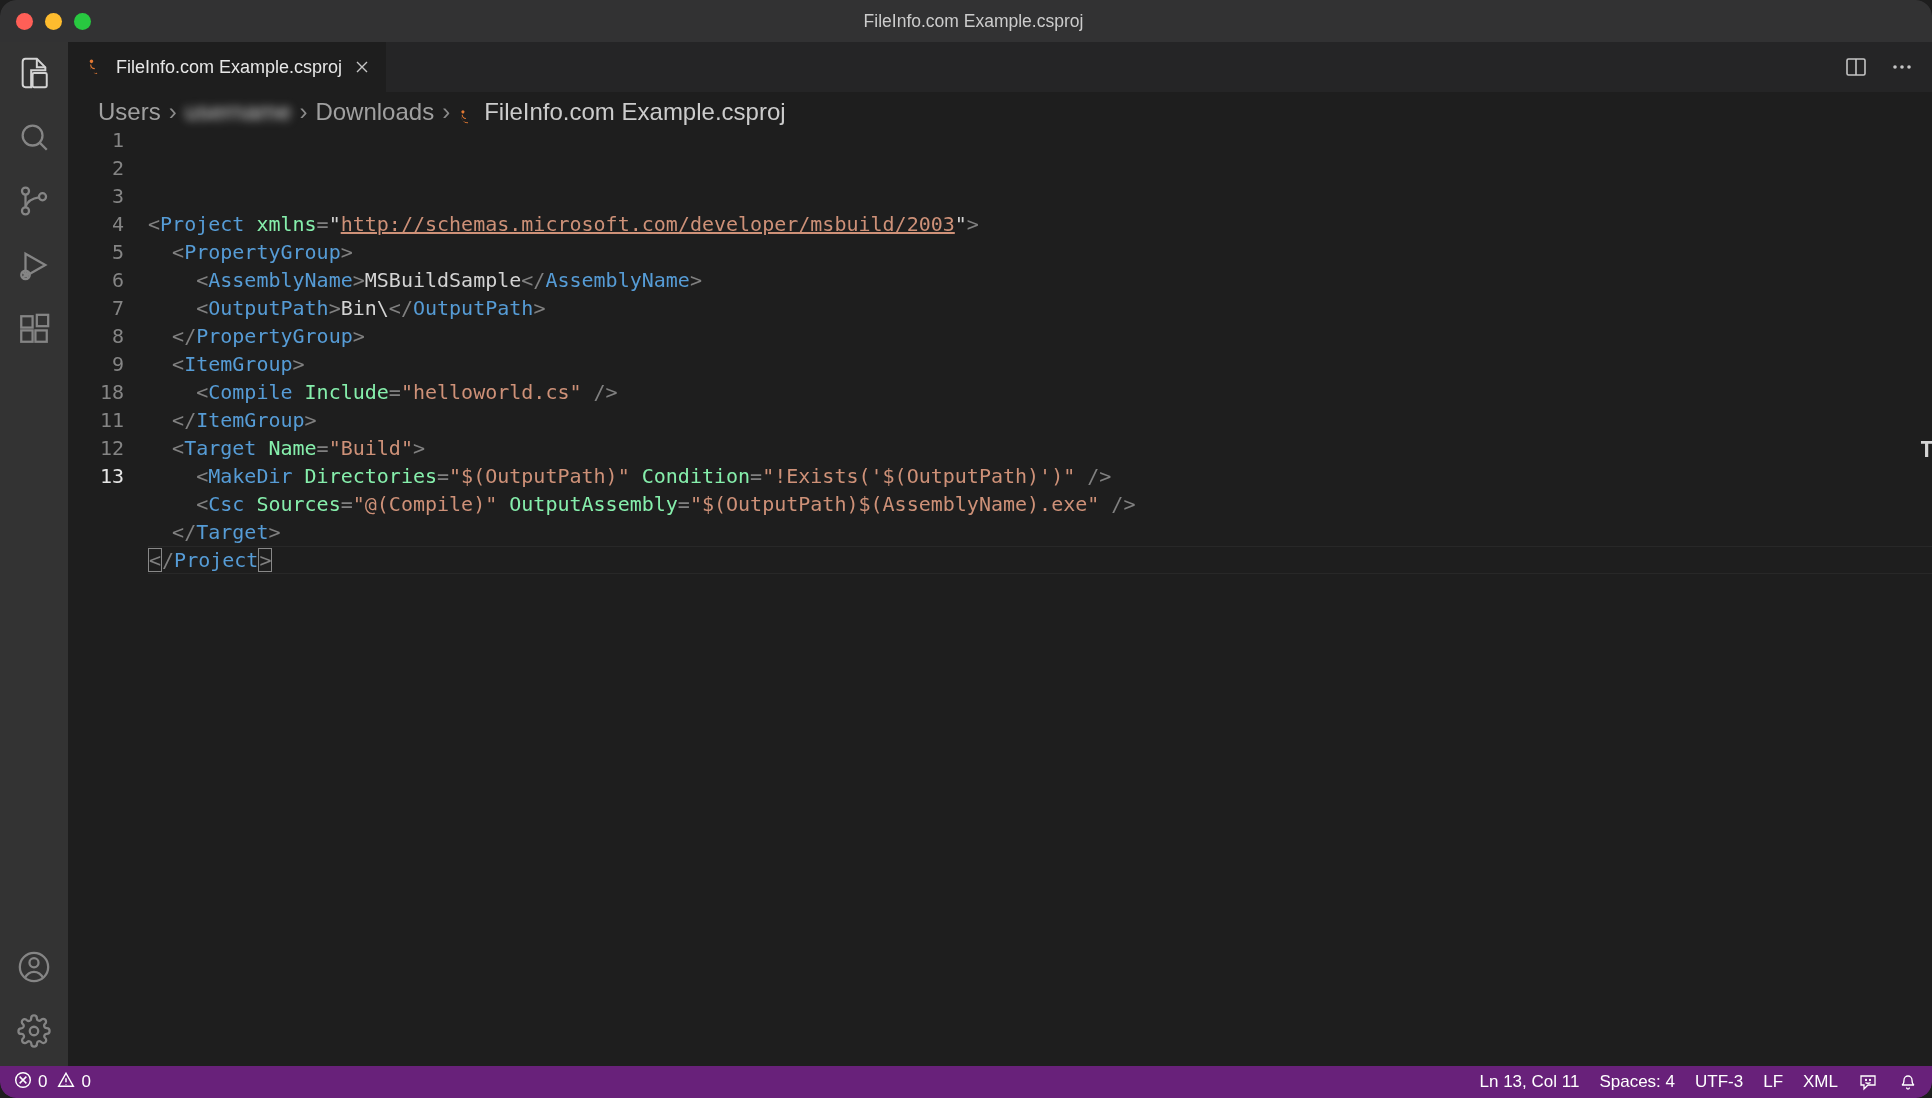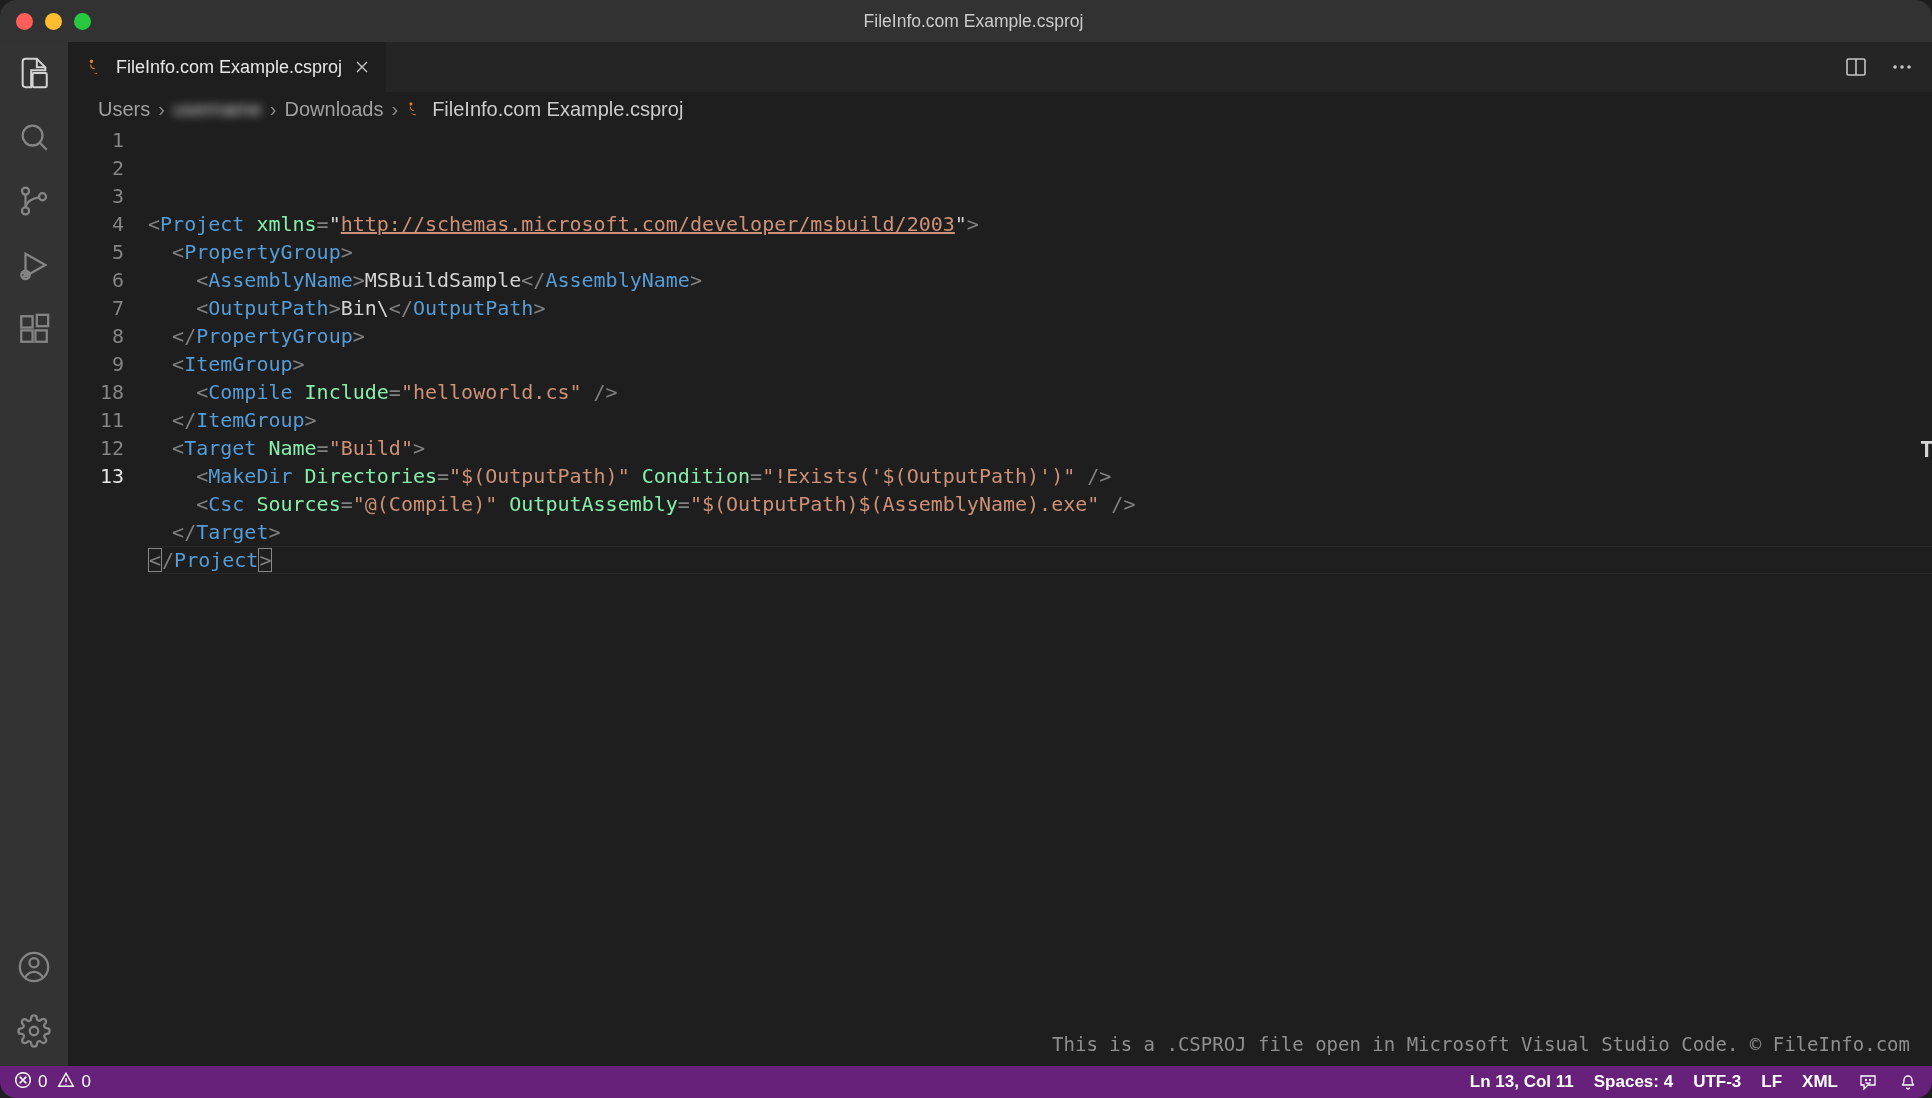--- a/index.html
+++ b/index.html
@@ -59,23 +59,23 @@
   border-right:1px solid #252526;
   cursor:pointer;
 }
 .tab-icon { color:#e37933; display:flex; align-items:center;}
 .tab-icon svg { width:20px; height:20px; }
 .tab-close { color:#c5c5c5; width:20px; height:20px; display:flex; align-items:center; justify-content:center; border-radius:4px;}
 .tabs-right { margin-left:auto; display:flex; align-items:center; gap:22px; padding-right:18px; color:#c5c5c5;}
 .tabs-right .icon-btn { width:24px; height:24px; cursor:pointer; display:flex; align-items:center; justify-content:center;}
 
 .breadcrumbs {
-  height:34px; display:flex; align-items:center;
+  height:34px; display:flex; align-items:flex-end;
   padding:0 26px 0 30px; gap:8px;
-  color:#a0a0a0; font-size:20px;
+  color:#a0a0a0; font-size:24px;
   flex-shrink:0;
 }
 .bc-sep { color:#8a8a8a; }
 .bc-item { cursor:pointer; }
 .bc-blur {
   filter: blur(4px);
   color:#cccccc;
 }
 .bc-file-icon { color:#e37933; display:flex; align-items:center;}
 .bc-file-icon svg { width:18px; height:18px; }
@@ -117,21 +117,21 @@
 
 .statusbar {
   height:32px; background:#68217a;
   display:flex; align-items:center;
   color:#ffffff; font-size:17px;
   padding:0 14px; gap:20px;
   flex-shrink:0;
   border-radius:0 0 16px 16px;
 }
 .status-left { display:flex; align-items:center; gap:10px; }
-.status-right { margin-left:auto; display:flex; align-items:center; gap:20px;font-weight:bold; }
+.status-right { margin-left:auto; display:flex; align-items:center; gap:20px; }
 .status-item { cursor:pointer; display:flex; align-items:center; gap:6px;}
 .status-icon svg { width:18px; height:18px; }
 
 
 .p  { color:#808080; }   
 .tg { color:#569cd6;margin-top:48px; }   
 .at { color:#86efac; }   
 .st { color:#ce9178; }   
 .st.ul { text-decoration:underline;text-align:right; }
 .tx { color:#d4d4d4; }   
@@ -272,21 +272,20 @@
           <div>8</div>
           <div>9</div>
           <div>18</div>
           <div>11</div>
           <div>12</div>
           <div class="ln-active">13</div>
         </div>
       <div class="code" id="code">
         <div class="minimap-ind">T</div>
       <div style="position: relative;"><span class="p">&lt;</span><span class="tg">Project</span><span class="tx"> </span><span class="at">xmlns</span><span class="p">=</span><span class="tx">"</span><span class="st ul">http://schemas.microsoft.com/developer/msbuild/2003</span><span class="tx">"</span><span class="p">&gt;</span></div><div style="position: relative;"><span class="tx">  </span><span class="p">&lt;</span><span class="tg">PropertyGroup</span><span class="p">&gt;</span></div><div style="position: relative;"><span class="tx">    </span><span class="p">&lt;</span><span class="tg">AssemblyName</span><span class="p">&gt;</span><span class="tx">MSBuildSample</span><span class="p">&lt;/</span><span class="tg">AssemblyName</span><span class="p">&gt;</span></div><div style="position: relative;"><span class="tx">    </span><span class="p">&lt;</span><span class="tg">OutputPath</span><span class="p">&gt;</span><span class="tx">Bin\</span><span class="p">&lt;/</span><span class="tg">OutputPath</span><span class="p">&gt;</span></div><div style="position: relative;"><span class="tx">  </span><span class="p">&lt;/</span><span class="tg">PropertyGroup</span><span class="p">&gt;</span></div><div style="position: relative;"><span class="tx">  </span><span class="p">&lt;</span><span class="tg">ItemGroup</span><span class="p">&gt;</span></div><div style="position: relative;"><span class="tx">    </span><span class="p">&lt;</span><span class="tg">Compile</span><span class="tx"> </span><span class="at">Include</span><span class="p">=</span><span class="st">"helloworld.cs"</span><span class="tx"> </span><span class="p">/&gt;</span></div><div style="position: relative;"><span class="tx">  </span><span class="p">&lt;/</span><span class="tg">ItemGroup</span><span class="p">&gt;</span></div><div style="position: relative;"><span class="tx">  </span><span class="p">&lt;</span><span class="tg">Target</span><span class="tx"> </span><span class="at">Name</span><span class="p">=</span><span class="st">"Build"</span><span class="p">&gt;</span></div><div style="position: relative;"><span class="tx">    </span><span class="p">&lt;</span><span class="tg">MakeDir</span><span class="tx"> </span><span class="at">Directories</span><span class="p">=</span><span class="st">"$(OutputPath)"</span><span class="tx"> </span><span class="at">Condition</span><span class="p">=</span><span class="st">"!Exists('$(OutputPath)')"</span><span class="tx"> </span><span class="p">/&gt;</span></div><div style="position: relative;"><span class="tx">    </span><span class="p">&lt;</span><span class="tg">Csc</span><span class="tx"> </span><span class="at">Sources</span><span class="p">=</span><span class="st">"@(Compile)"</span><span class="tx"> </span><span class="at">OutputAssembly</span><span class="p">=</span><span class="st">"$(OutputPath)$(AssemblyName).exe"</span><span class="tx"> </span><span class="p">/&gt;</span></div><div style="position: relative;"><span class="tx">  </span><span class="p">&lt;/</span><span class="tg">Target</span><span class="p">&gt;</span></div><div style="position: relative;"><div class="active-line" style="top: 0px;"></div><span class="bracket-box p">&lt;</span><span class="p">/</span><span class="tg">Project</span><span class="bracket-box p">&gt;</span></div></div>
-      <div class="footer-caption">This is a .CSPROJ file open in Microsoft Visual Studio Code. © FileInfo.com</div>
     </div>
   </div>
 </div>
 
 <div class="statusbar">
   <div class="status-left">
     <span class="status-item">
       <span class="status-icon">
         <svg viewBox="0 0 16 16" fill="none" stroke="currentColor" stroke-width="1.3">
             <circle cx="8" cy="8" r="6.5"></circle>

